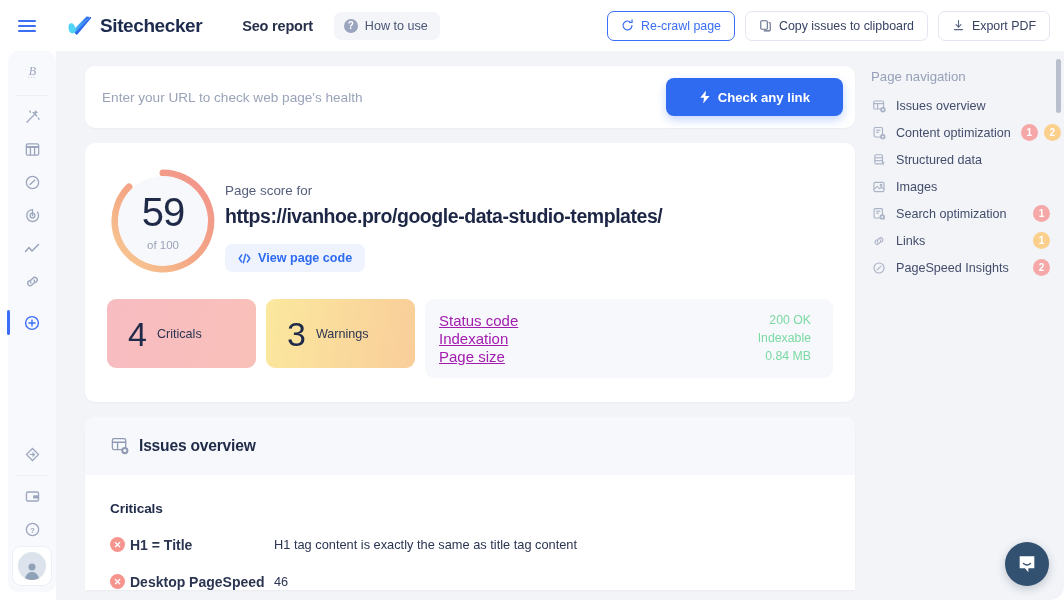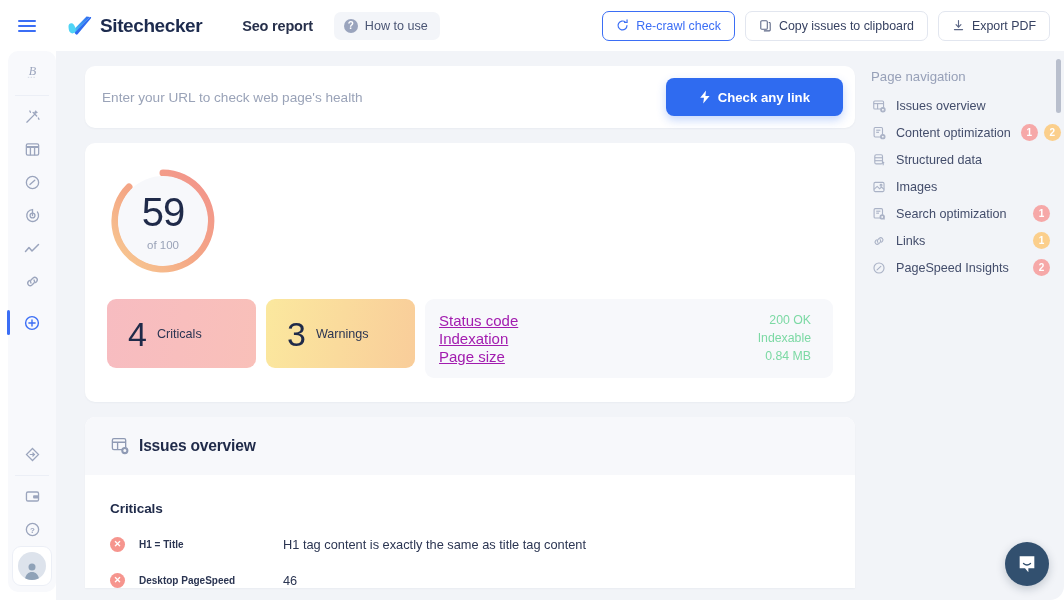--- a/index.html
+++ b/index.html
@@ -194,21 +194,21 @@
   }
   .issue-head-title { font-size: 15.6px; font-weight: bold; color: #1f2a49; letter-spacing: -0.2px; }
   .issue-body { padding: 26px 25px 0 25px; }
   .issue-sub { font-size: 13.6px; font-weight: bold; color: #1f2a49; letter-spacing: -0.1px; }
   .issue-row { display:flex; align-items:center; margin-top: 21px; }
   .issue-ico {
     width: 15px; height: 15px; border-radius: 50%; background: #f6958e;
     color: #fff; font-size: 9px; display:flex; align-items:center; justify-content:center;
     flex: none; font-weight: bold;
   }
-  .issue-name { margin-left: 14px; width: 144px; font-size: 10px; font-weight: bold; color: #2b3552; }
+  .issue-name { margin-left: 5px; width: 144px; font-size: 14px; font-weight: bold; color: #2b3552; }
   .issue-desc { font-size: 12.8px; color: #2b3552; }
 
   
   .rightnav {
     position: absolute; top: 0; right: 0; width: 210px; bottom: 0;
     padding: 18px 14px 0 14px;
   }
   .rn-title { font-size: 13.2px; color: #97a0b8; margin-bottom: 8px; padding-left: 3px; }
   .rn-item {
     display:flex; align-items:center; gap: 10px;
@@ -271,21 +271,21 @@
     <div class="howto">
       <span class="q-icon">?</span>
       <span>How to use</span>
     </div>
     <div class="topbar-actions">
       <div class="tbtn primary">
         <svg width="13" height="13" viewBox="0 0 16 16" fill="none" stroke="#3b6ef5" stroke-width="1.5" stroke-linecap="round">
           <path d="M13.5 8 A5.5 5.5 0 1 1 11.6 3.8"></path>
             <path d="M13.6 1.2 L13.6 4.3 L10.5 4.3"></path>
         </svg>
-        <span>Re-crawl check</span>
+        <span>Re-crawl page</span>
       </div>
       <div class="tbtn">
         <svg width="13" height="13" viewBox="0 0 16 16" fill="none" stroke="#5b6685" stroke-width="1.3">
           <rect x="2.2" y="2.2" width="8" height="10.4" rx="1.3"></rect>
             <path d="M12 4.4 L12.8 4.4 A1 1 0 0 1 13.8 5.4 L13.8 13.6 A1 1 0 0 1 12.8 14.6 L6 14.6"></path>
         </svg>
         <span>Copy issues to clipboard</span>
       </div>
       <div class="tbtn">
         <svg width="13" height="13" viewBox="0 0 16 16" fill="none" stroke="#5b6685" stroke-width="1.4" stroke-linecap="round">
@@ -411,20 +411,32 @@
                   <stop offset="0%" stop-color="#f2928c"></stop>
                   <stop offset="55%" stop-color="#f4a785"></stop>
                   <stop offset="100%" stop-color="#f8cd93"></stop>
                 </linearGradient>
               </defs>
               <path d="M54 6 A48 48 0 1 1 20 20" fill="none" stroke="url(#arcg)" stroke-width="7" stroke-linecap="round"></path>
             </svg>
             <div class="gauge-inner">
               <div class="score-num">59</div>
               <div class="score-of">of 100</div>
+            </div>
+          </div>
+          <div class="score-meta">
+            <div class="score-label">Page score for</div>
+            <div class="score-url">https://ivanhoe.pro/google-data-studio-templates/</div>
+            <div class="viewcode">
+              <svg width="13" height="11" viewBox="0 0 14 12" fill="none" stroke="#2f6bf0" stroke-width="1.5" stroke-linecap="round" stroke-linejoin="round">
+                <path d="M4 2.2 L1.2 6 L4 9.8"></path>
+                  <path d="M10 2.2 L12.8 6 L10 9.8"></path>
+                  <path d="M8.2 1.4 L5.8 10.6"></path>
+              </svg>
+              <span>View page code</span>
             </div>
           </div>
         </div>
 
         <div class="stats">
           <div class="statcard crit">
             <span class="stat-num">4</span>
             <span class="stat-lbl">Criticals</span>
           </div>
           <div class="statcard warn">

